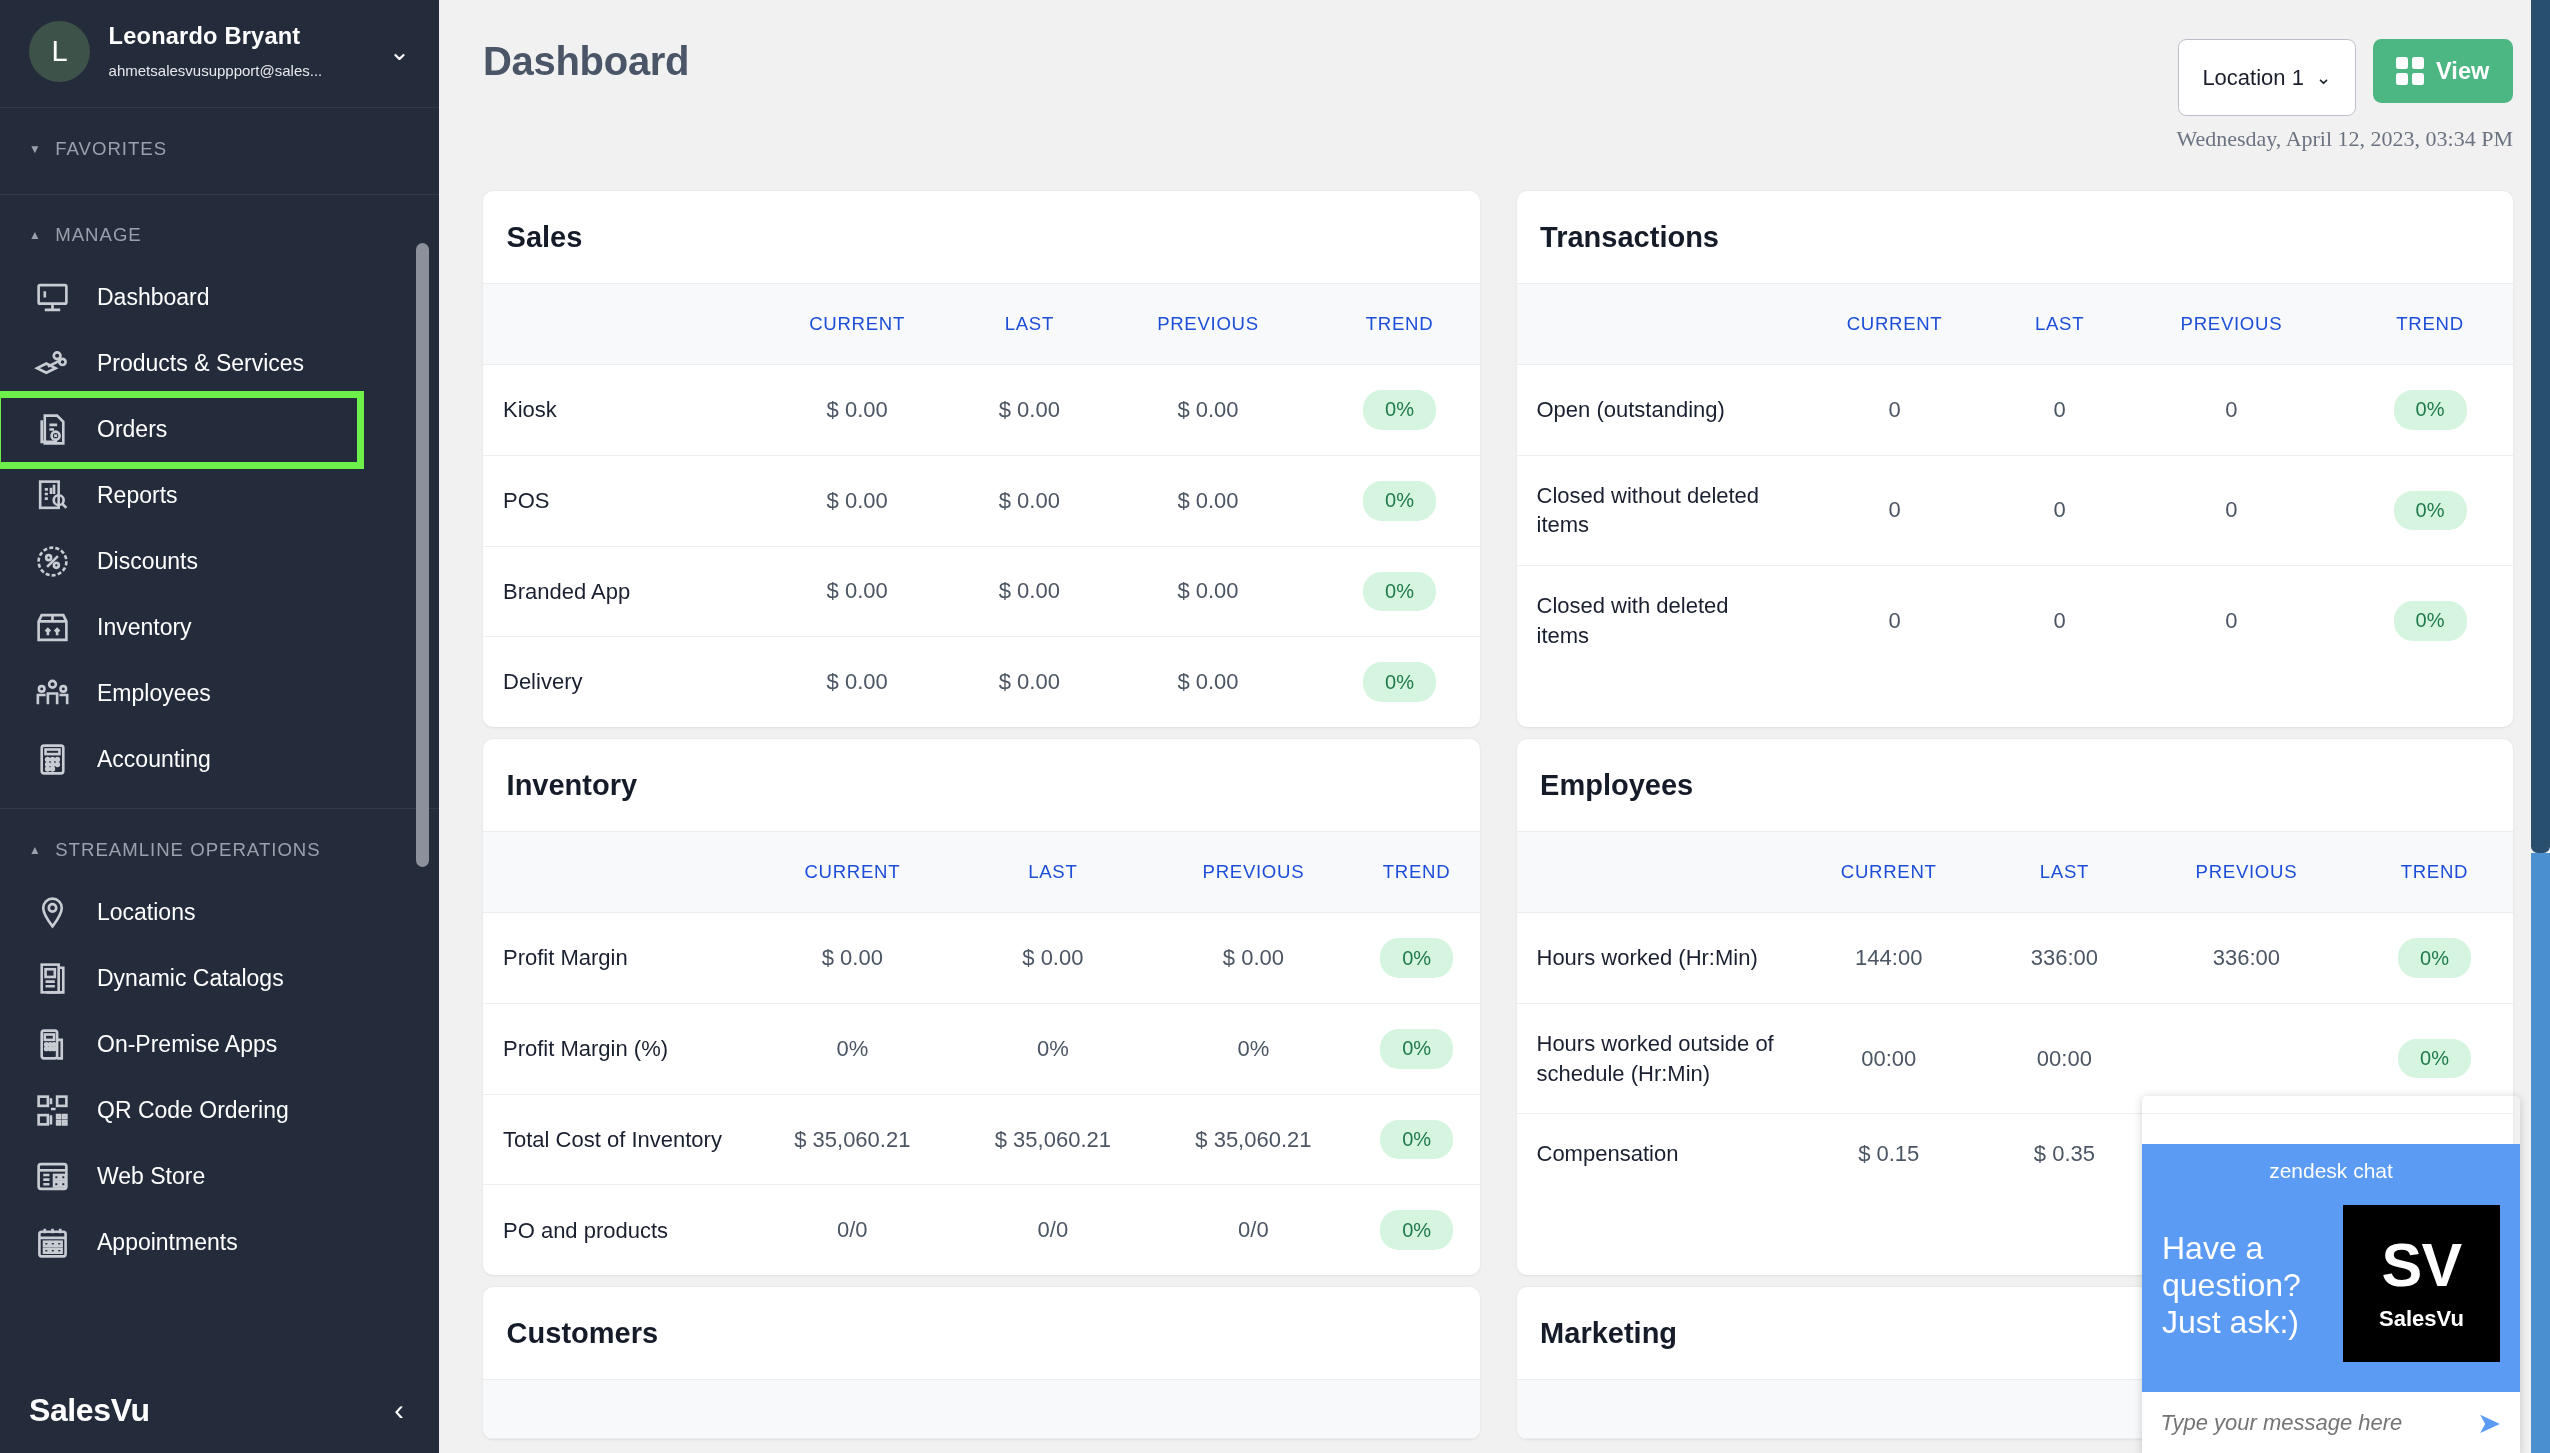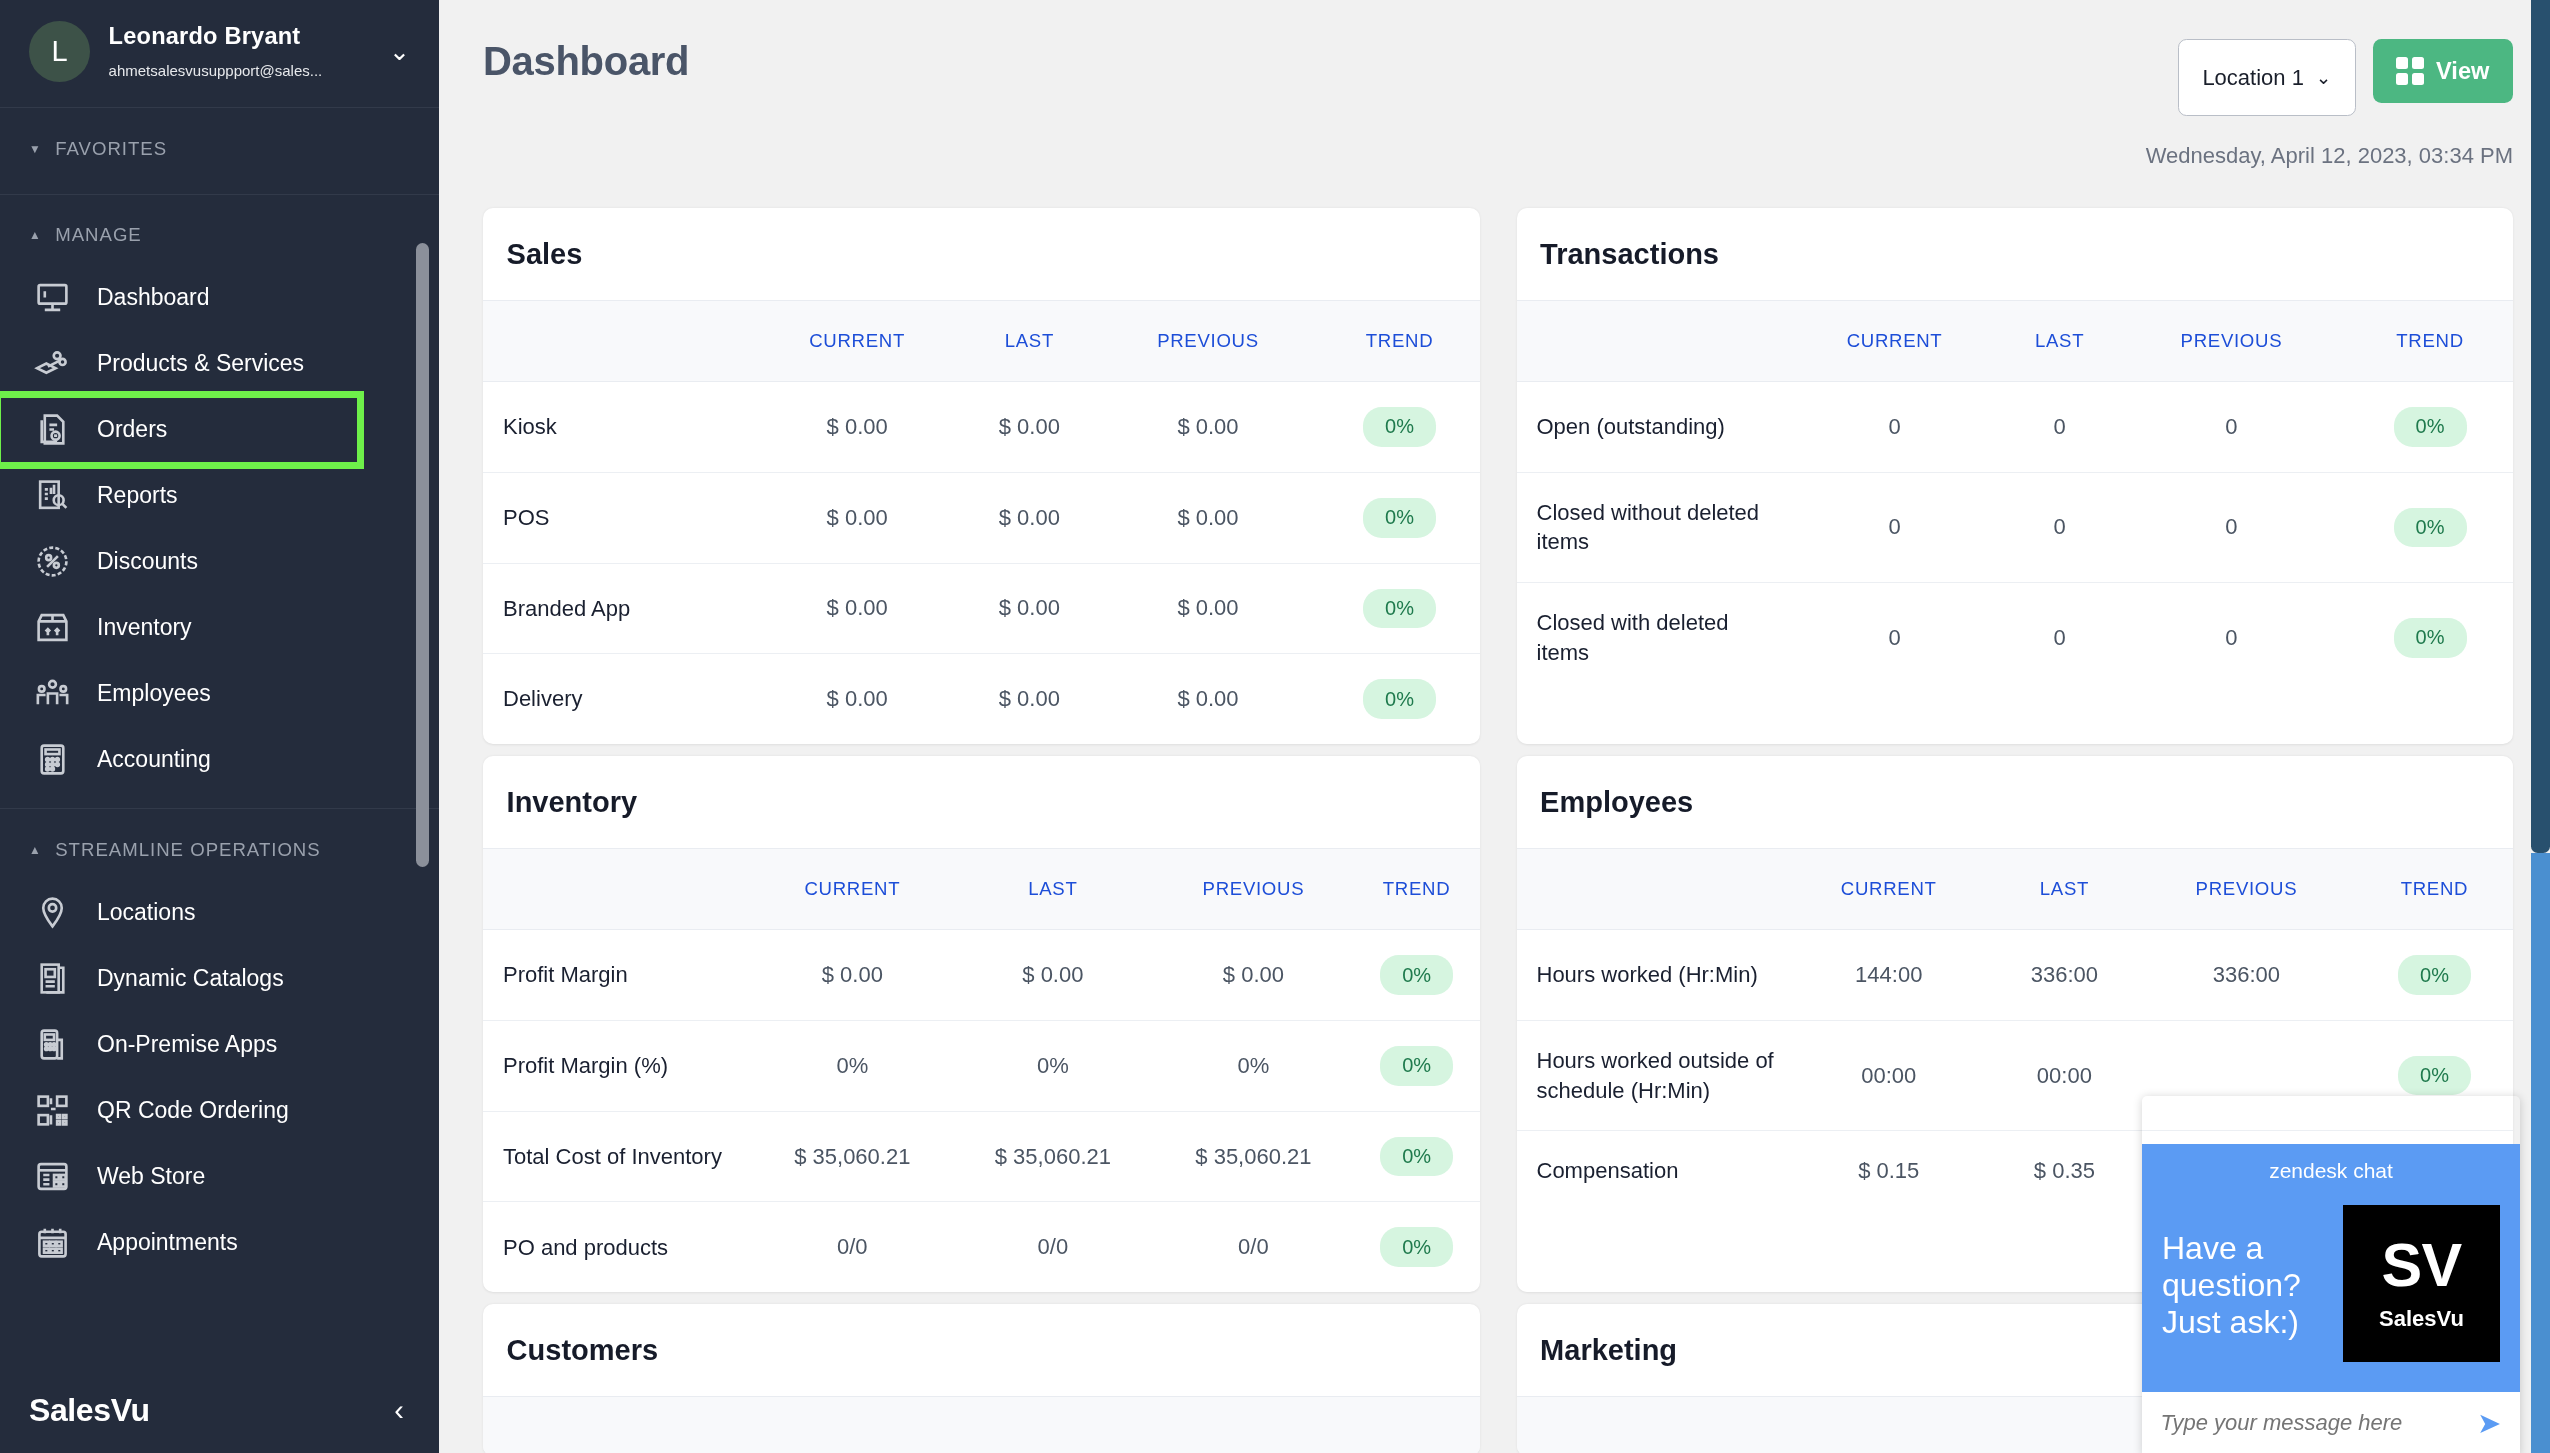--- a/index.html
+++ b/index.html
@@ -100,21 +100,21 @@
   }
   .loc-btn .chev { margin-left: 11.8px; font-size: 18.6px; }
   .view-btn {
     background: #4cb782; border-radius: 8.4px; margin-left: 17px;
     height: 64px; display: flex; align-items: center; padding: 0 23.6px;
     color: #fff; font-size: 23.6px; font-weight: bold;
   }
   .grid-ic { display: grid; grid-template-columns: 11.8px 11.8px; grid-template-rows: 11.8px 11.8px;
              gap: 4.2px; margin-right: 11.8px; }
   .grid-ic i { background: #fff; border-radius: 2.5px; display: block; }
-  .datetime { margin-top: 27px; font-size: 22px; color: #6b7280; }
+  .datetime { margin-top: 10px; font-size: 22px; color: #6b7280; font-family: Liberation Serif, serif; }
 
   .cards {
     margin-top: 39px;
     display: grid; grid-template-columns: 1fr 1fr; gap: 12px 37px;
   }
   .card {
     background: #fff; border-radius: 10px; overflow: hidden;
     box-shadow: 0 0.8px 2.5px rgba(0,0,0,.08);
   }
   .card-title { font-size: 29px; color: #161b29; font-weight: bold; padding: 30px 23.6px 29px 23.6px; }

